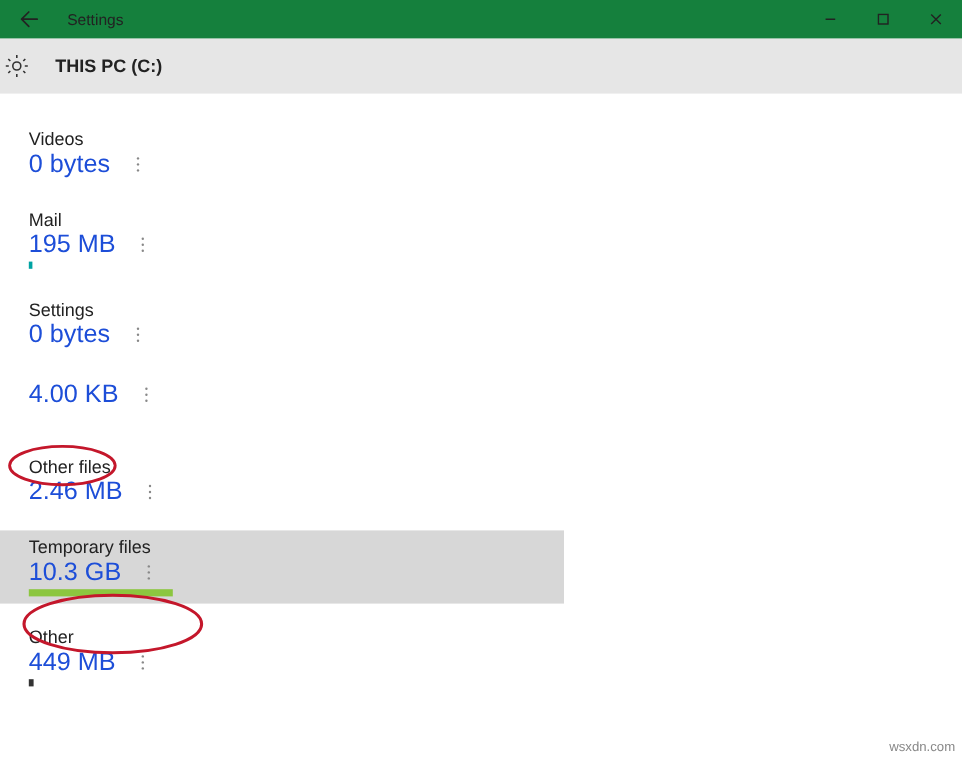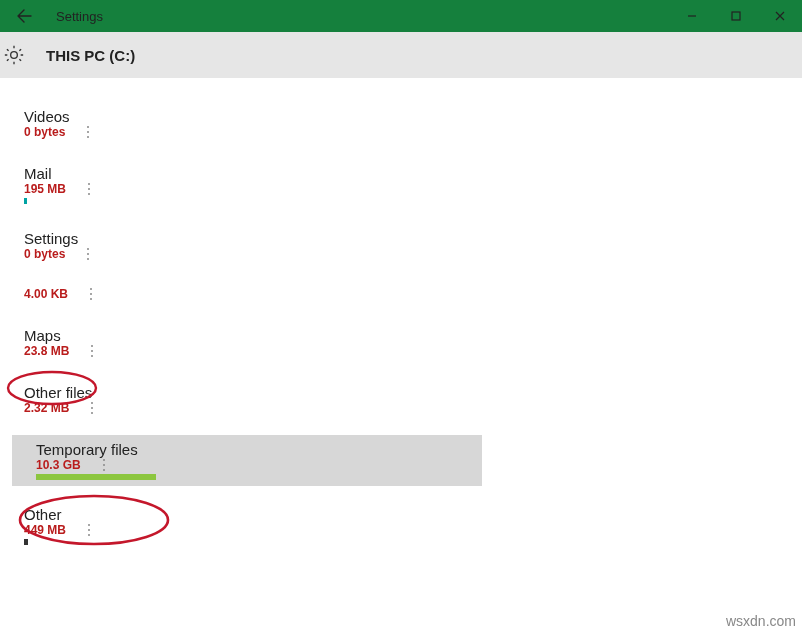--- a/index.html
+++ b/index.html
@@ -24,49 +24,49 @@
     height: 46px; background: #e6e6e6; display: flex; align-items: center; 
   }
   .gear { width: 28px; height: 28px; display: flex; align-items: center; justify-content: center; }
   .drive-title { font-size: 15px; font-weight: 600; margin-left: 18px; color: #222; }
 
   .content { padding: 24px 0 0 0; }
   .cat {
     padding: 6px 0 6px 24px; position: relative; width: 470px; cursor: pointer;
   }
   .cat .name { font-size: 15px; color: #222; }
-  .cat .size { font-size: 12px; color: #b91c1c; font-weight: bold; }
+  .cat .size { font-size: 21px; color: #1d4ed8; }
   .cat .row2 { display: flex; align-items: center; }
   .cat .menu-dots {
     margin-left: 18px; width: 10px; height: 14px; position: relative;
   }
   .cat .menu-dots::before, .cat .menu-dots::after, .cat .menu-dots span {
     content:""; position:absolute; width:2px; height:2px; background:#888; border-radius:50%;
     left:4px;
   }
   .cat .menu-dots::before { top:1px; }
   .cat .menu-dots span   { top:6px; display:block; }
   .cat .menu-dots::after  { top:11px; }
-  .cat.selected { background: #d7d7d7; margin-left: 12px; }
+  .cat.selected { background: #d7d7d7; }
   .cat .bar {
     height: 6px; background: #8cc63f; margin-top: 2px;
   }
   .cat .tick {
     width: 3px; height: 6px; background: #00a3a3; margin-top: 2px;
   }
   .cat .dark-tick {
     width: 4px; height: 6px; background: #333; margin-top: 2px;
   }
 
   .pad { height: 14px; }
 
   svg.annot { position:absolute; pointer-events:none; }
 
   .watermark {
-    position: absolute; right: 6px; bottom: 4px; font-size: 14px; color: #888;
+    position: absolute; right: 6px; bottom: 4px; font-size: 11px; color: #888;
   }
 </style>
 </head>
 <body>
 
 <div class="titlebar">
   <div class="back">
     <svg width="16" height="16" viewBox="0 0 16 16">
       <path d="M8 2 L2 8 L8 14 M2 8 L15 8" stroke="#222" stroke-width="1.4" fill="none" stroke-linecap="round" stroke-linejoin="round"></path>
     </svg>
@@ -135,34 +135,25 @@
     <div class="pad"></div>
     <div class="cat">
       <div class="row2">
         <div class="size">4.00 KB</div>
         <div class="menu-dots">
           <span></span>
         </div>
       </div>
     </div>
     <div class="pad"></div>
-    <div class="cat">
-      <div class="name">Maps</div>
-      <div class="row2">
-        <div class="size">23.8 MB</div>
-        <div class="menu-dots">
-          <span></span>
-        </div>
-      </div>
-    </div>
     <div class="pad"></div>
     <div class="cat">
       <div class="name">Other files</div>
       <div class="row2">
-        <div class="size">2.32 MB</div>
+        <div class="size">2.46 MB</div>
         <div class="menu-dots">
           <span></span>
         </div>
       </div>
     </div>
     <div class="pad"></div>
     <div class="cat selected">
       <div class="name">Temporary files</div>
       <div class="row2">
         <div class="size">10.3 GB</div>

